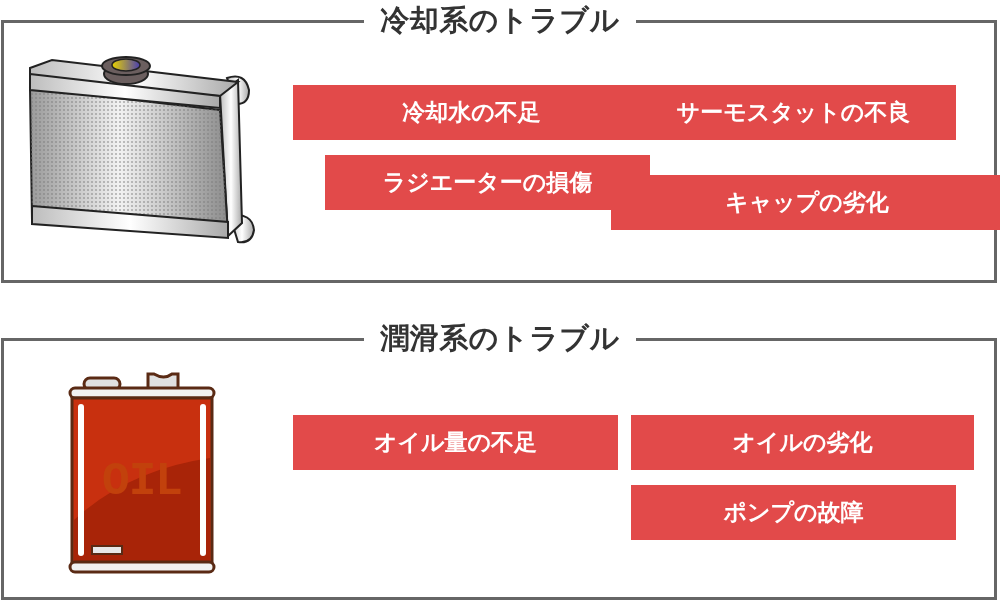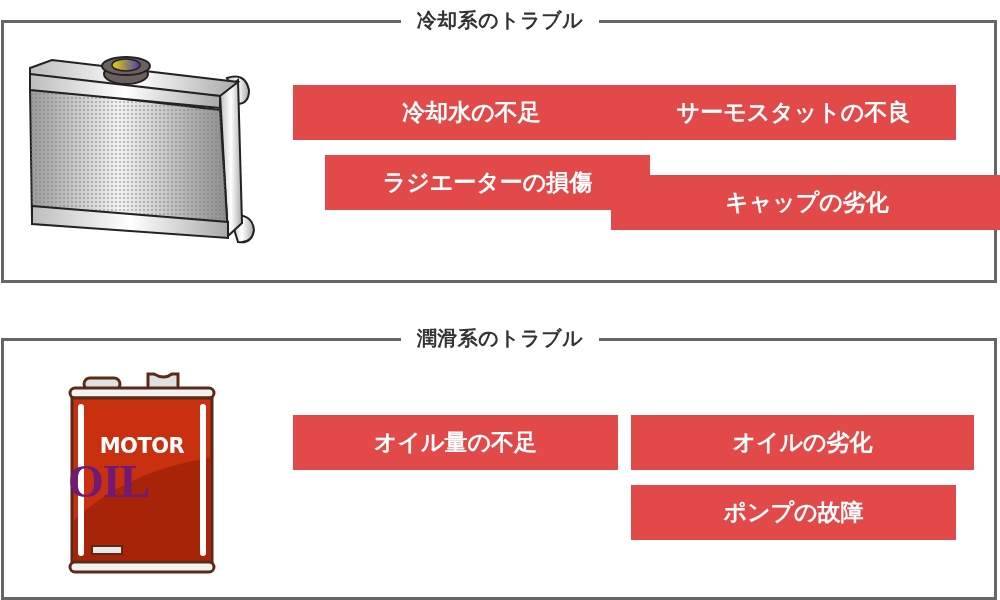--- a/index.html
+++ b/index.html
@@ -1,21 +1,21 @@
 <!DOCTYPE html>
 <html><head>
   <meta charset="utf-8">
   <style>
     html, body { margin: 0; padding: 0; background: #ffffff; }
     body { width: 1000px; height: 600px; position: relative; overflow: hidden;
            font-family: "DejaVu Sans", "Liberation Sans", sans-serif; }
     .section { position: absolute; left: 0; width: 1000px; }
     .frame { position: absolute; left: 1px; width: 996px; border: 3px solid #666666; box-sizing: border-box; background: #fff; }
     .title { position: absolute; left: 0; width: 1000px; text-align: center; height: 40px; }
-    .title span { display: inline-block; background: #ffffff; padding: 0 16px; font-size: 20px; font-weight: bold; color: #333333; line-height: 40px; letter-spacing: 0.5px; }
+    .title span { display: inline-block; background: #ffffff; padding: 0 16px; font-size: 29px; font-weight: bold; color: #333333; line-height: 40px; letter-spacing: 0.5px; }
     .tag { position: absolute; height: 55px; background: #e24a4a; color: #ffffff; font-size: 23px; font-weight: bold;
            display: flex; align-items: center; justify-content: center; white-space: nowrap; }
     .illus { position: absolute; }
   </style>
 </head>
 <body>
 
 <div class="section" style="top:0;height:290px;">
   <div class="frame" style="top:20px;height:263px;"></div>
   <div class="title" style="top:0;">
@@ -94,22 +94,21 @@
       <rect x="4" y="28" width="140" height="166" fill="#c8300f" stroke="#5a2a14" stroke-width="3"></rect>
       <path d="M6 192 L6 150 Q60 100 142 88 L142 192 Z" fill="#a82408"></path>
 
       <rect x="10" y="34" width="6" height="152" rx="3" fill="#ffffff"></rect>
       <rect x="132" y="34" width="6" height="152" rx="3" fill="#ffffff"></rect>
 
       <rect x="24" y="176" width="30" height="8" fill="#e8e8e8" stroke="#5a2a14" stroke-width="2"></rect>
 
       <rect x="2" y="192" width="144" height="10" rx="5" fill="#f2f2f2" stroke="#5a2a14" stroke-width="3"></rect>
     </svg>
-    <div style="position:absolute;left:0;width:148px;top:64px;text-align:center;color:#fff;font-weight:bold;font-size:21px;font-family:'DejaVu Sans',sans-serif;letter-spacing:-0.5px;">MOTOR</div>
-    <div style="position:absolute;left:0;width:148px;top:86px;color:#701a75;font-weight:bold;font-size:46px;font-family:Liberation Serif, serif;letter-spacing:-1px;line-height:52px;">OIL</div>
+    <div style="position:absolute;left:0;width:148px;top:86px;text-align:center;color:#c2410c;font-weight:bold;font-size:46px;font-family:Liberation Mono, monospace;letter-spacing:-1px;line-height:52px;">OIL</div>
   </div>
 
   <div class="tag" style="left:293px;top:97px;width:325px;">
     <span>オイル量の不足</span>
   </div>
   <div class="tag" style="left:631px;top:97px;width:343px;">
     <span>オイルの劣化</span>
   </div>
   <div class="tag" style="left:631px;top:167px;width:325px;text-align:right;">
     <span>ポンプの故障</span>

